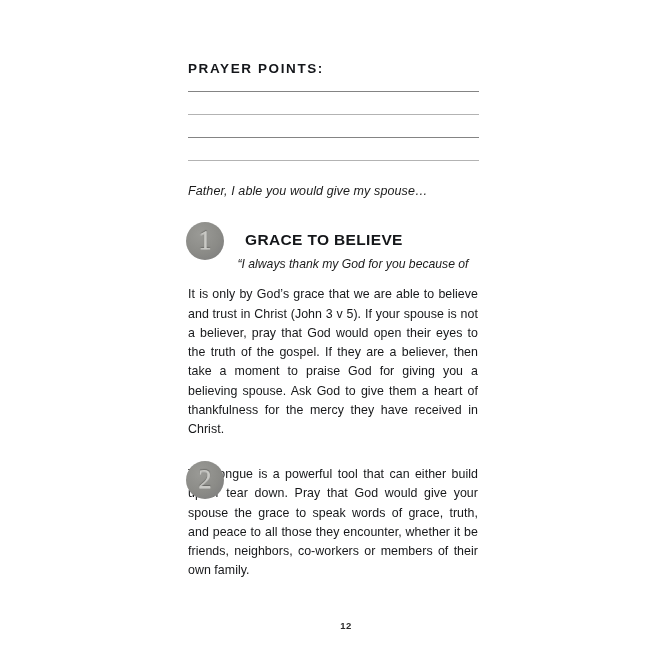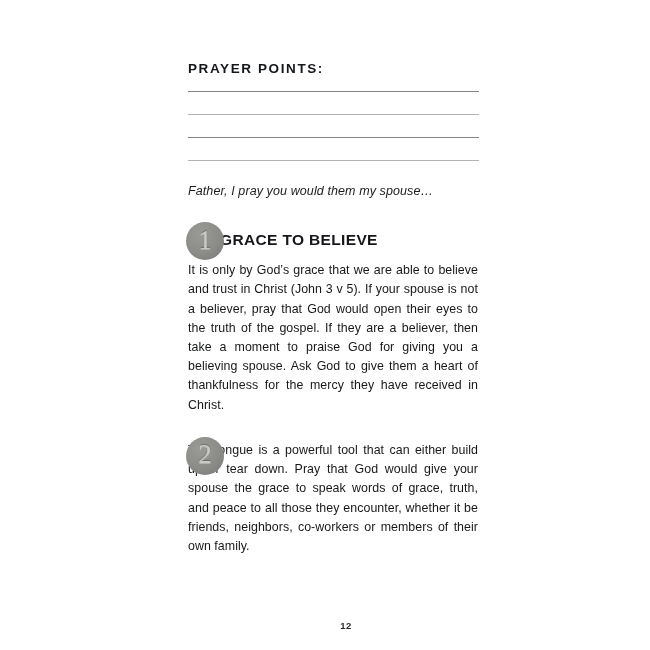--- a/index.html
+++ b/index.html
@@ -88,21 +88,21 @@
   .badge-num {
     font-family: "Liberation Serif", serif;
     font-size: 27px;
     line-height: 1;
     color: #c9c9c5;
     text-shadow: 0 1px 0 rgba(255,255,255,.30), 0 -1px 1px rgba(0,0,0,.28);
     padding-bottom: 2px;
   }
 
   .sec-title {
-    margin: 0 0 0 32px;
+    margin: 0 0 0 57px;
     padding-top: 5px;
     font-size: 15.5px;
     font-weight: bold;
     letter-spacing: .35px;
     color: #141619;
     line-height: 1.15;
     text-transform: uppercase;
   }
 
   .quote {
@@ -147,28 +147,29 @@
 
     <h1 class="pp-heading">PRAYER POINTS:</h1>
 
     <div class="rules">
       <div class="rule-line"></div>
       <div class="rule-line faint"></div>
       <div class="rule-line"></div>
       <div class="rule-line faint"></div>
     </div>
 
-    <p class="intro">Father, I pray you would them my spouse…</p>
+    <p class="intro">Father, I able you would give my spouse…</p>
 
     <div class="section">
       <div class="badge">
         <span class="badge-num">1</span>
       </div>
       <h2 class="sec-title">GRACE TO BELIEVE</h2>
       <div class="quote">
+        <span class="q-line">“I always thank my God for you because of</span>
       </div>
       <p class="body-p">It is only by God’s grace that we are able to believe and trust in Christ (John 3 v 5). If your spouse is not a believer, pray that God would open their eyes to the truth of the gospel. If they are a believer, then take a moment to praise God for giving you a believing spouse. Ask God to give them a heart of thankfulness for the mercy they have received in Christ.</p>
     </div>
 
     <div class="section">
       <div class="badge">
         <span class="badge-num">2</span>
       </div>
       <p class="body-p">The tongue is a powerful tool that can either build up or tear down. Pray that God would give your spouse the grace to speak words of grace, truth, and peace to all those they encounter, whether it be friends, neighbors, co-workers or members of their own family.</p>
     </div>

